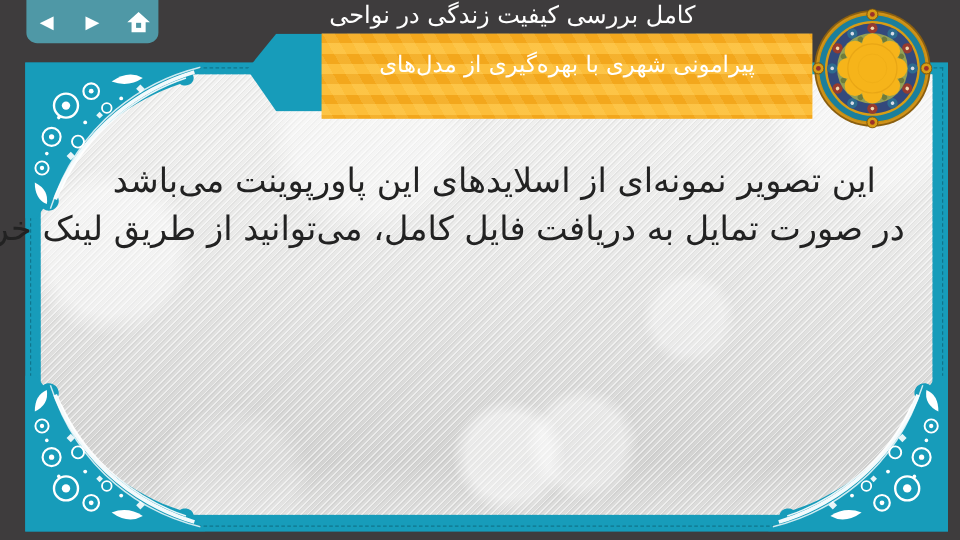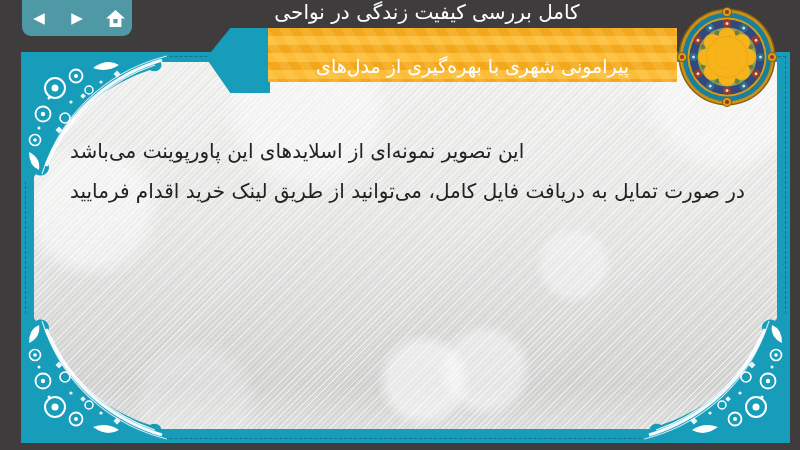--- a/index.html
+++ b/index.html
@@ -54,34 +54,34 @@
     position:absolute;left:180px;top:-2px;width:494px;height:28px;
     direction:rtl;text-align:center;color:var(--c-title_text,#ffffff);
     font-size:20px;line-height:28px;white-space:nowrap;
   }
   .ribbon-arrow{
     position:absolute;left:206px;top:28px;width:64px;height:65px;
     background:var(--c-frame_teal,#179cba);
     clip-path:polygon(100% 0,38% 0,0 46%,38% 100%,100% 100%);
   }
   .ribbon{
-    position:absolute;left:268px;top:28px;width:409px;height:54px;
+    position:absolute;left:268px;top:28px;width:409px;height:71px;
     background:
       repeating-linear-gradient(60deg,rgba(255,226,130,.18) 0 9px,rgba(0,0,0,0) 9px 18px),
       repeating-linear-gradient(180deg,var(--c-ribbon_pattern,#f3a71c) 0 8px,var(--c-ribbon_yellow,#fcbe3a) 8px 17px);
     color:#fff;direction:rtl;text-align:center;
-    padding-top:24px;font-size:19px;line-height:28px;
+    padding-top:12px;font-size:19px;line-height:28px;
   }
   .ribbon div{white-space:nowrap;}
   .mandala{position:absolute;left:677px;top:7px;width:100px;height:100px;}
   
   .body-text{
     position:absolute;left:70px;right:46px;top:131px;
-    direction:rtl;text-align:left;color:var(--c-body_text,#222222);
-    font-size:20px;line-height:40px;
+    direction:rtl;text-align:center;color:var(--c-body_text,#222222);
+    font-size:28px;line-height:40px;
   }
   .body-text div{white-space:nowrap;}
 </style>
 </head>
 <body>
 
 <div id="stage">
 
   <div class="panel">
     <div class="panel-inner">

